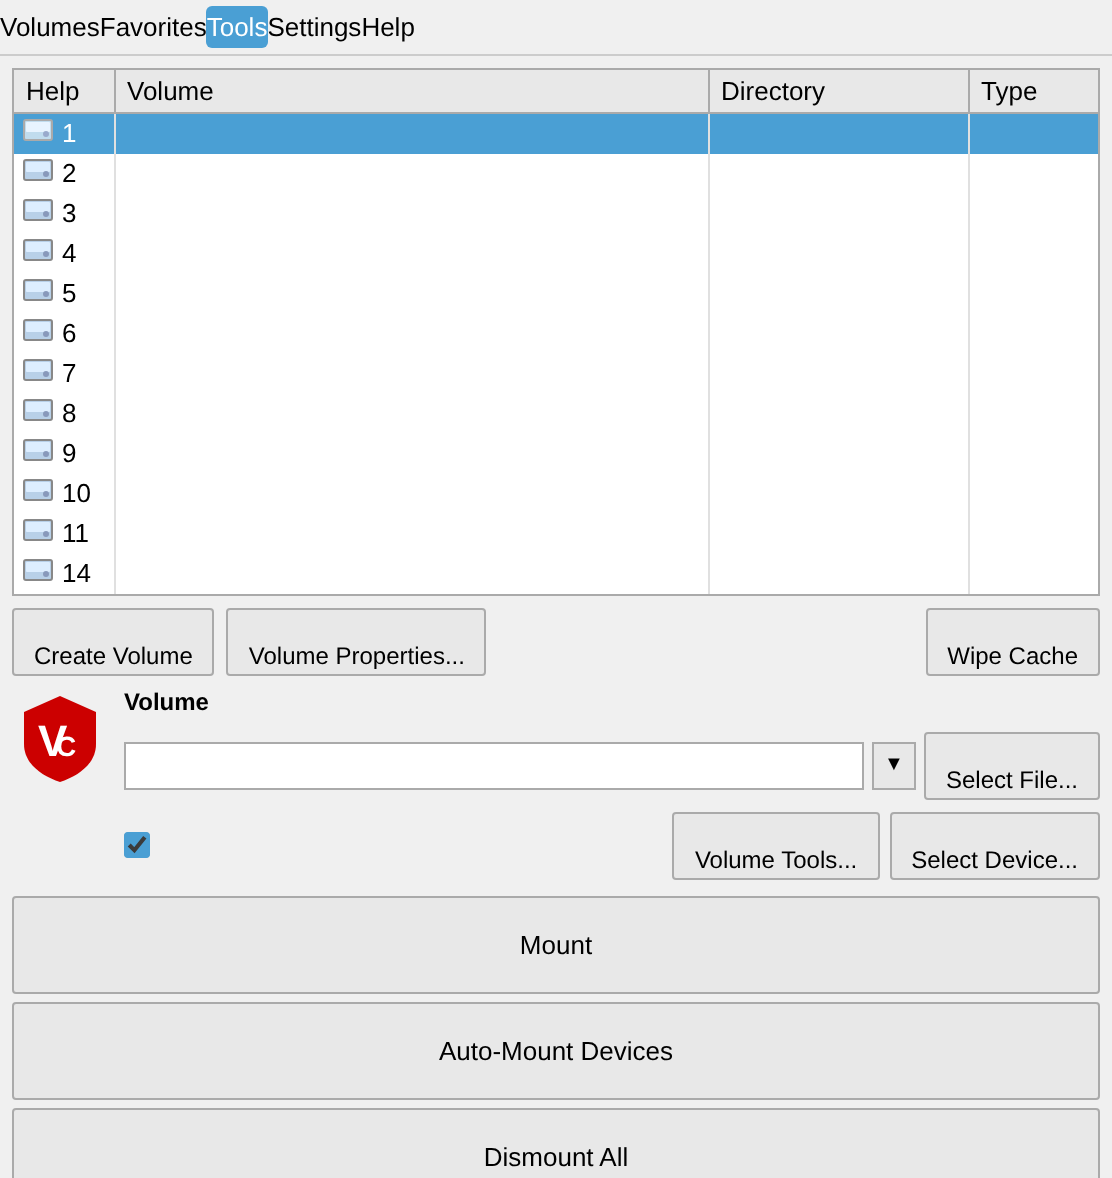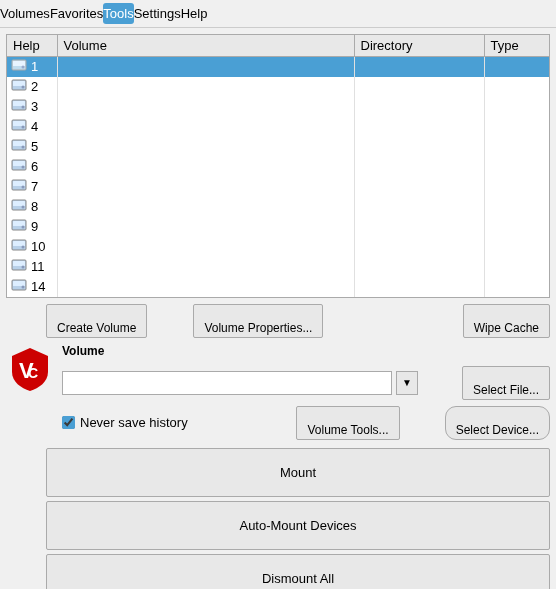--- a/index.html
+++ b/index.html
@@ -177,21 +177,20 @@
     }
 
     button {
       cursor: pointer;
       border: 1px solid #aaa;
       background: #e8e8e8;
       border-radius: 2px;
       font-size: 12px;
       padding: 16px 10px;
       height: 26px;
-      margin-left: 40px;
     }
   </style>
 </head>
 <body>
 
 <div class="menubar">
   <div class="menu-item">Volumes</div>
   <div class="menu-item">Favorites</div>
   <div class="menu-item active">Tools</div>
   <div class="menu-item">Settings</div>
@@ -449,24 +448,23 @@
       <div style="font-size:12px; font-weight:bold; margin-bottom:2px;">Volume</div>
       <div class="input-row">
         <input class="volume-input" type="text" placeholder="" style="">
         <div class="dropdown-btn">
           <span>▼</span>
         </div>
         <button style="height:28px; white-space:nowrap;">Select File...</button>
       </div>
       <div class="checkbox-row">
         <input type="checkbox" checked="" id="nsh" style="">
-        <label for="nsh">Never save history</label>
         <div style="flex:1"></div>
         <button style="height:24px;">Volume Tools...</button>
-        <button style="height:24px; white-space:nowrap;border-radius:11px;">Select Device...</button>
+        <button style="height:24px; white-space:nowrap;">Select Device...</button>
       </div>
     </div>
   </div>
 
   <div class="btn-row-bottom">
     <button>Mount</button>
     <button>Auto-Mount Devices</button>
     <button>Dismount All</button>
     <button>Tools</button>
   </div>

